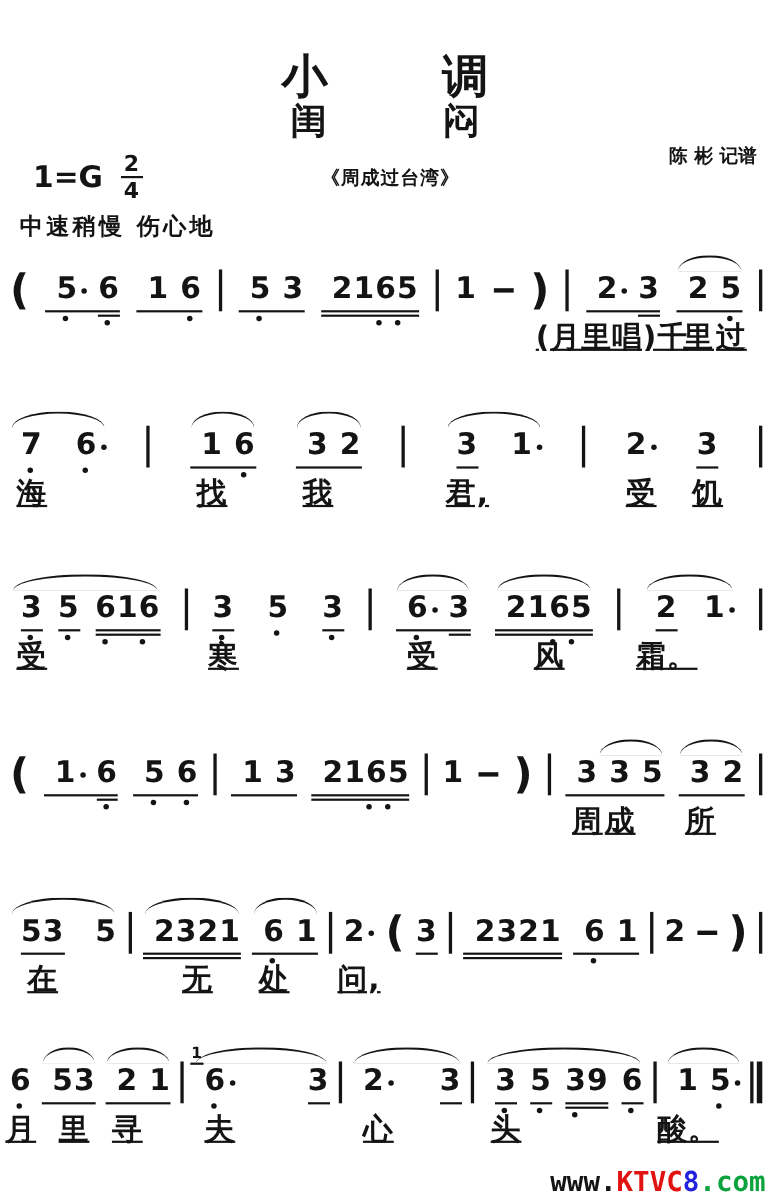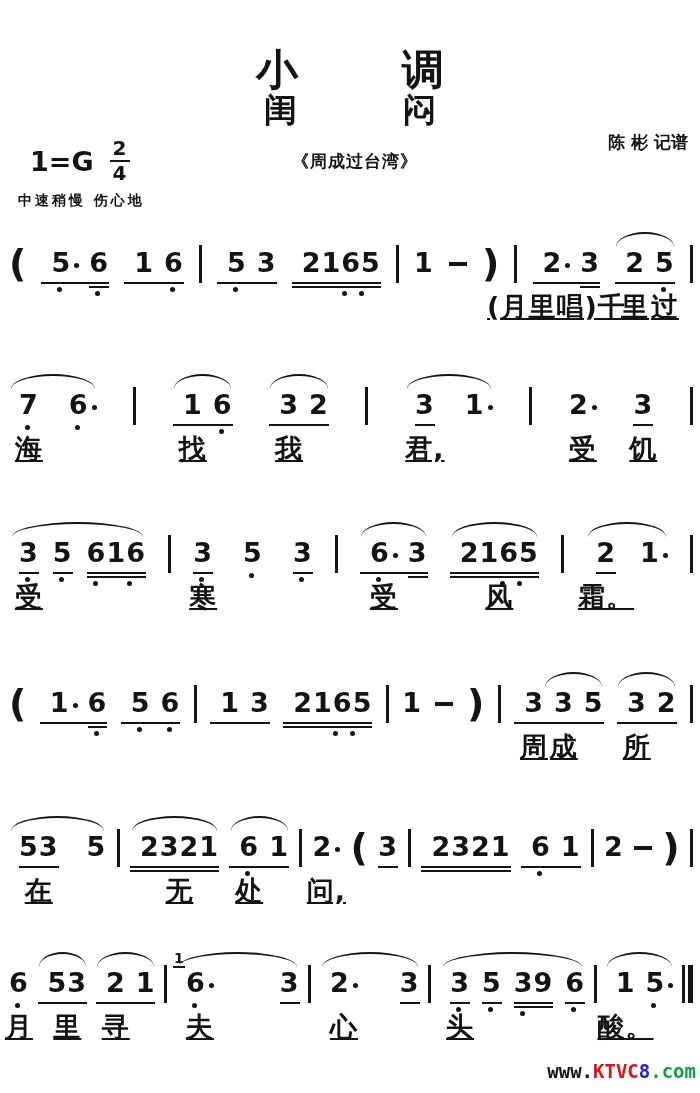--- a/index.html
+++ b/index.html
@@ -11,21 +11,21 @@
   .t2{top:42px;font-size:42px;font-weight:bold;column-gap:104px;gap:104px;}
   .t3{top:88px;font-size:33px;font-weight:bold;gap:106px;}
   
   .keysig{position:absolute;left:30px;top:138px;display:flex;align-items:center;font-weight:bold;font-size:27px;}
   .frac{margin-left:16px;text-align:center;font-size:20px;line-height:1.05;font-weight:bold;}
   .frac .fn{display:block;border-bottom:2.5px solid #141414;padding:0 3px 1px;}
   .frac .fd{display:block;padding-top:1px;}
   .source{position:absolute;left:292px;top:150px;font-size:17px;font-weight:bold;letter-spacing:1px;}
   .credits{position:absolute;right:12px;top:130px;text-align:right;font-size:17px;font-weight:bold;line-height:25px;}
   .cbox{border:1.5px solid #141414;padding:0 2px;margin:0 1px;}
-  .tempo{position:absolute;left:18px;top:192px;font-size:14px;font-weight:bold;letter-spacing:3px;}
+  .tempo{position:absolute;left:18px;top:192px;font-size:21px;font-weight:bold;letter-spacing:3px;}
   
   .score{position:absolute;left:0;top:0;width:100%;height:100%;}
   .system{position:absolute;left:9px;right:7px;height:34px;display:flex;
           justify-content:space-between;align-items:flex-start;gap:6px;}
   .system:nth-child(1){top:248px}
   .system:nth-child(2){top:390px}
   .system:nth-child(3){top:538px}
   .system:nth-child(4){top:688px}
   .system:nth-child(5){top:832px}
   .system:nth-child(6){top:968px}
@@ -45,21 +45,21 @@
   .nline{position:absolute;left:0;right:0;height:2.5px;background:#141414;}
   .odot{position:absolute;width:5px;height:5px;border-radius:50%;background:#141414;}
   .slur{position:absolute;top:-16px;left:2%;right:2%;height:13px;
         border-top:2.5px solid #141414;border-radius:50% 50% 0 0/100% 100% 0 0;}
   .grace{position:absolute;top:-17px;left:-13px;font-size:14px;font-weight:bold;
          border-bottom:2px solid #141414;padding:0 1px;line-height:15px;}
   .lyr{position:absolute;top:44px;left:50%;transform:translateX(-50%);
        font-size:27px;font-weight:bold;white-space:nowrap;letter-spacing:1px;text-decoration:underline;}
   
   .wm{position:absolute;right:4px;top:1060px;font-family:"DejaVu Sans Mono",monospace;
-      font-size:19px;font-weight:bold;letter-spacing:0;}
+      font-size:25px;font-weight:bold;letter-spacing:0;}
 </style>
 </head>
 <body>
 
 <div class="page">
 
   <div class="hrow t2">
     <span>小</span>
     <span>调</span>
   </div>

